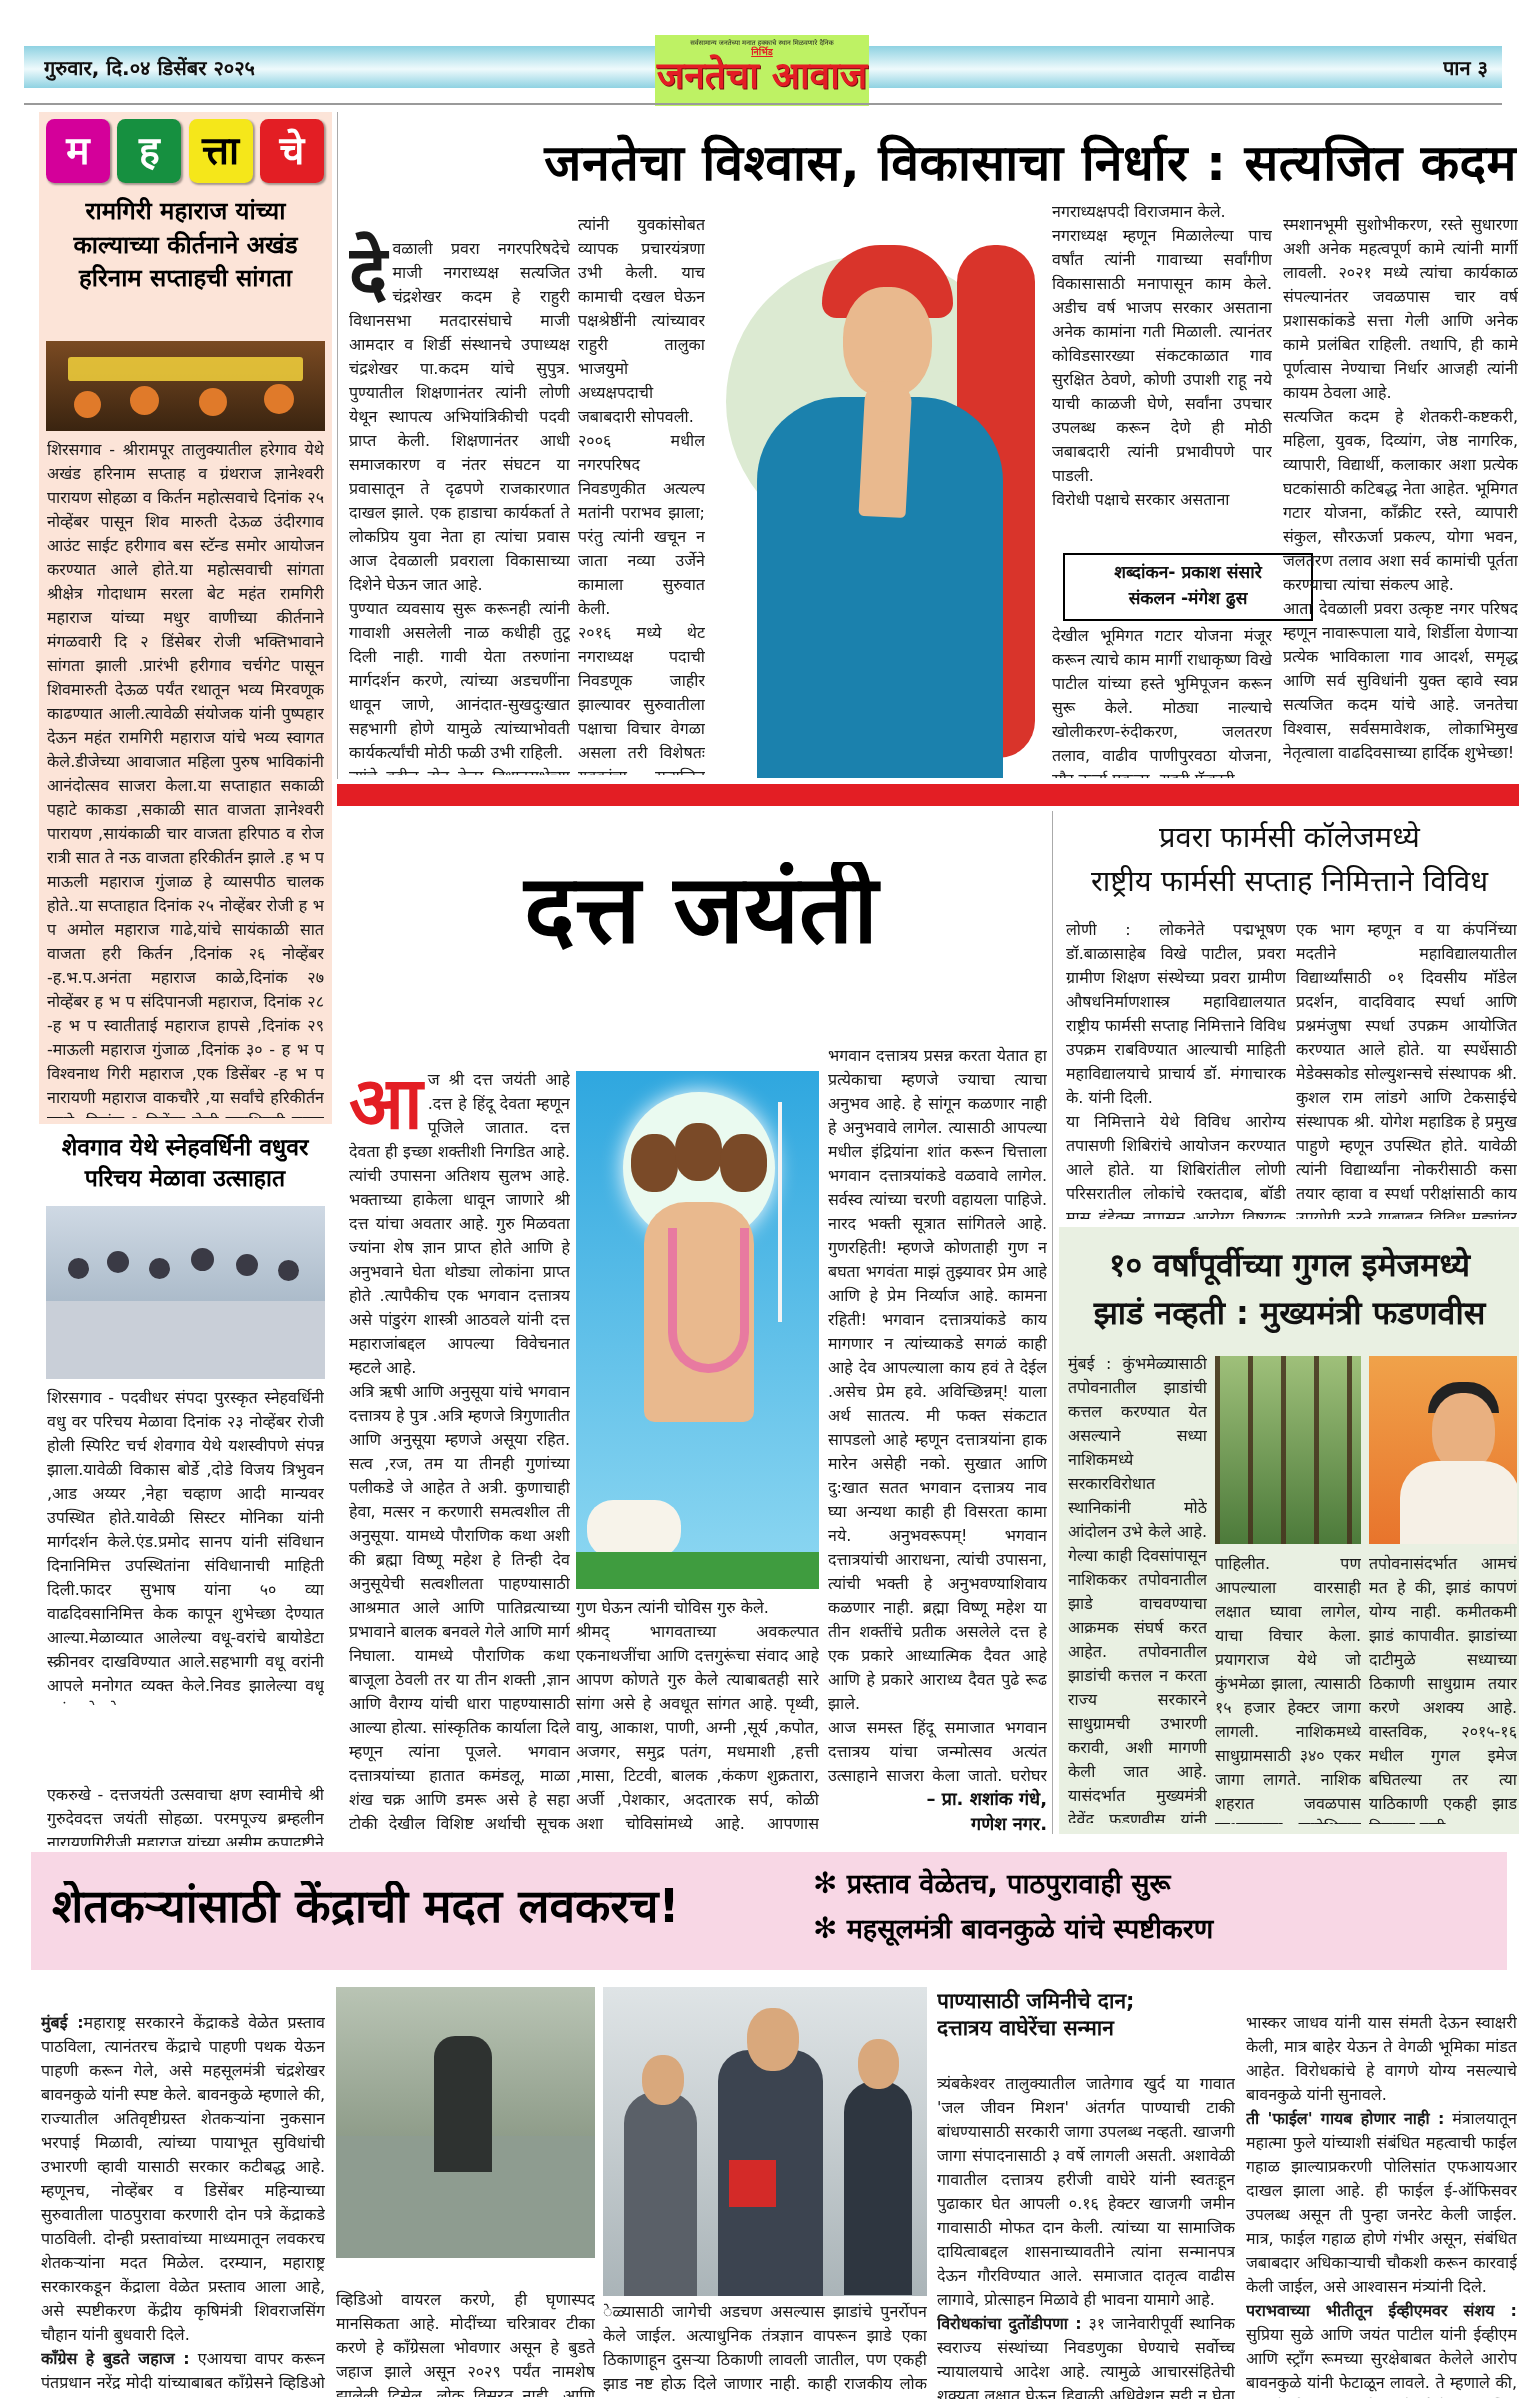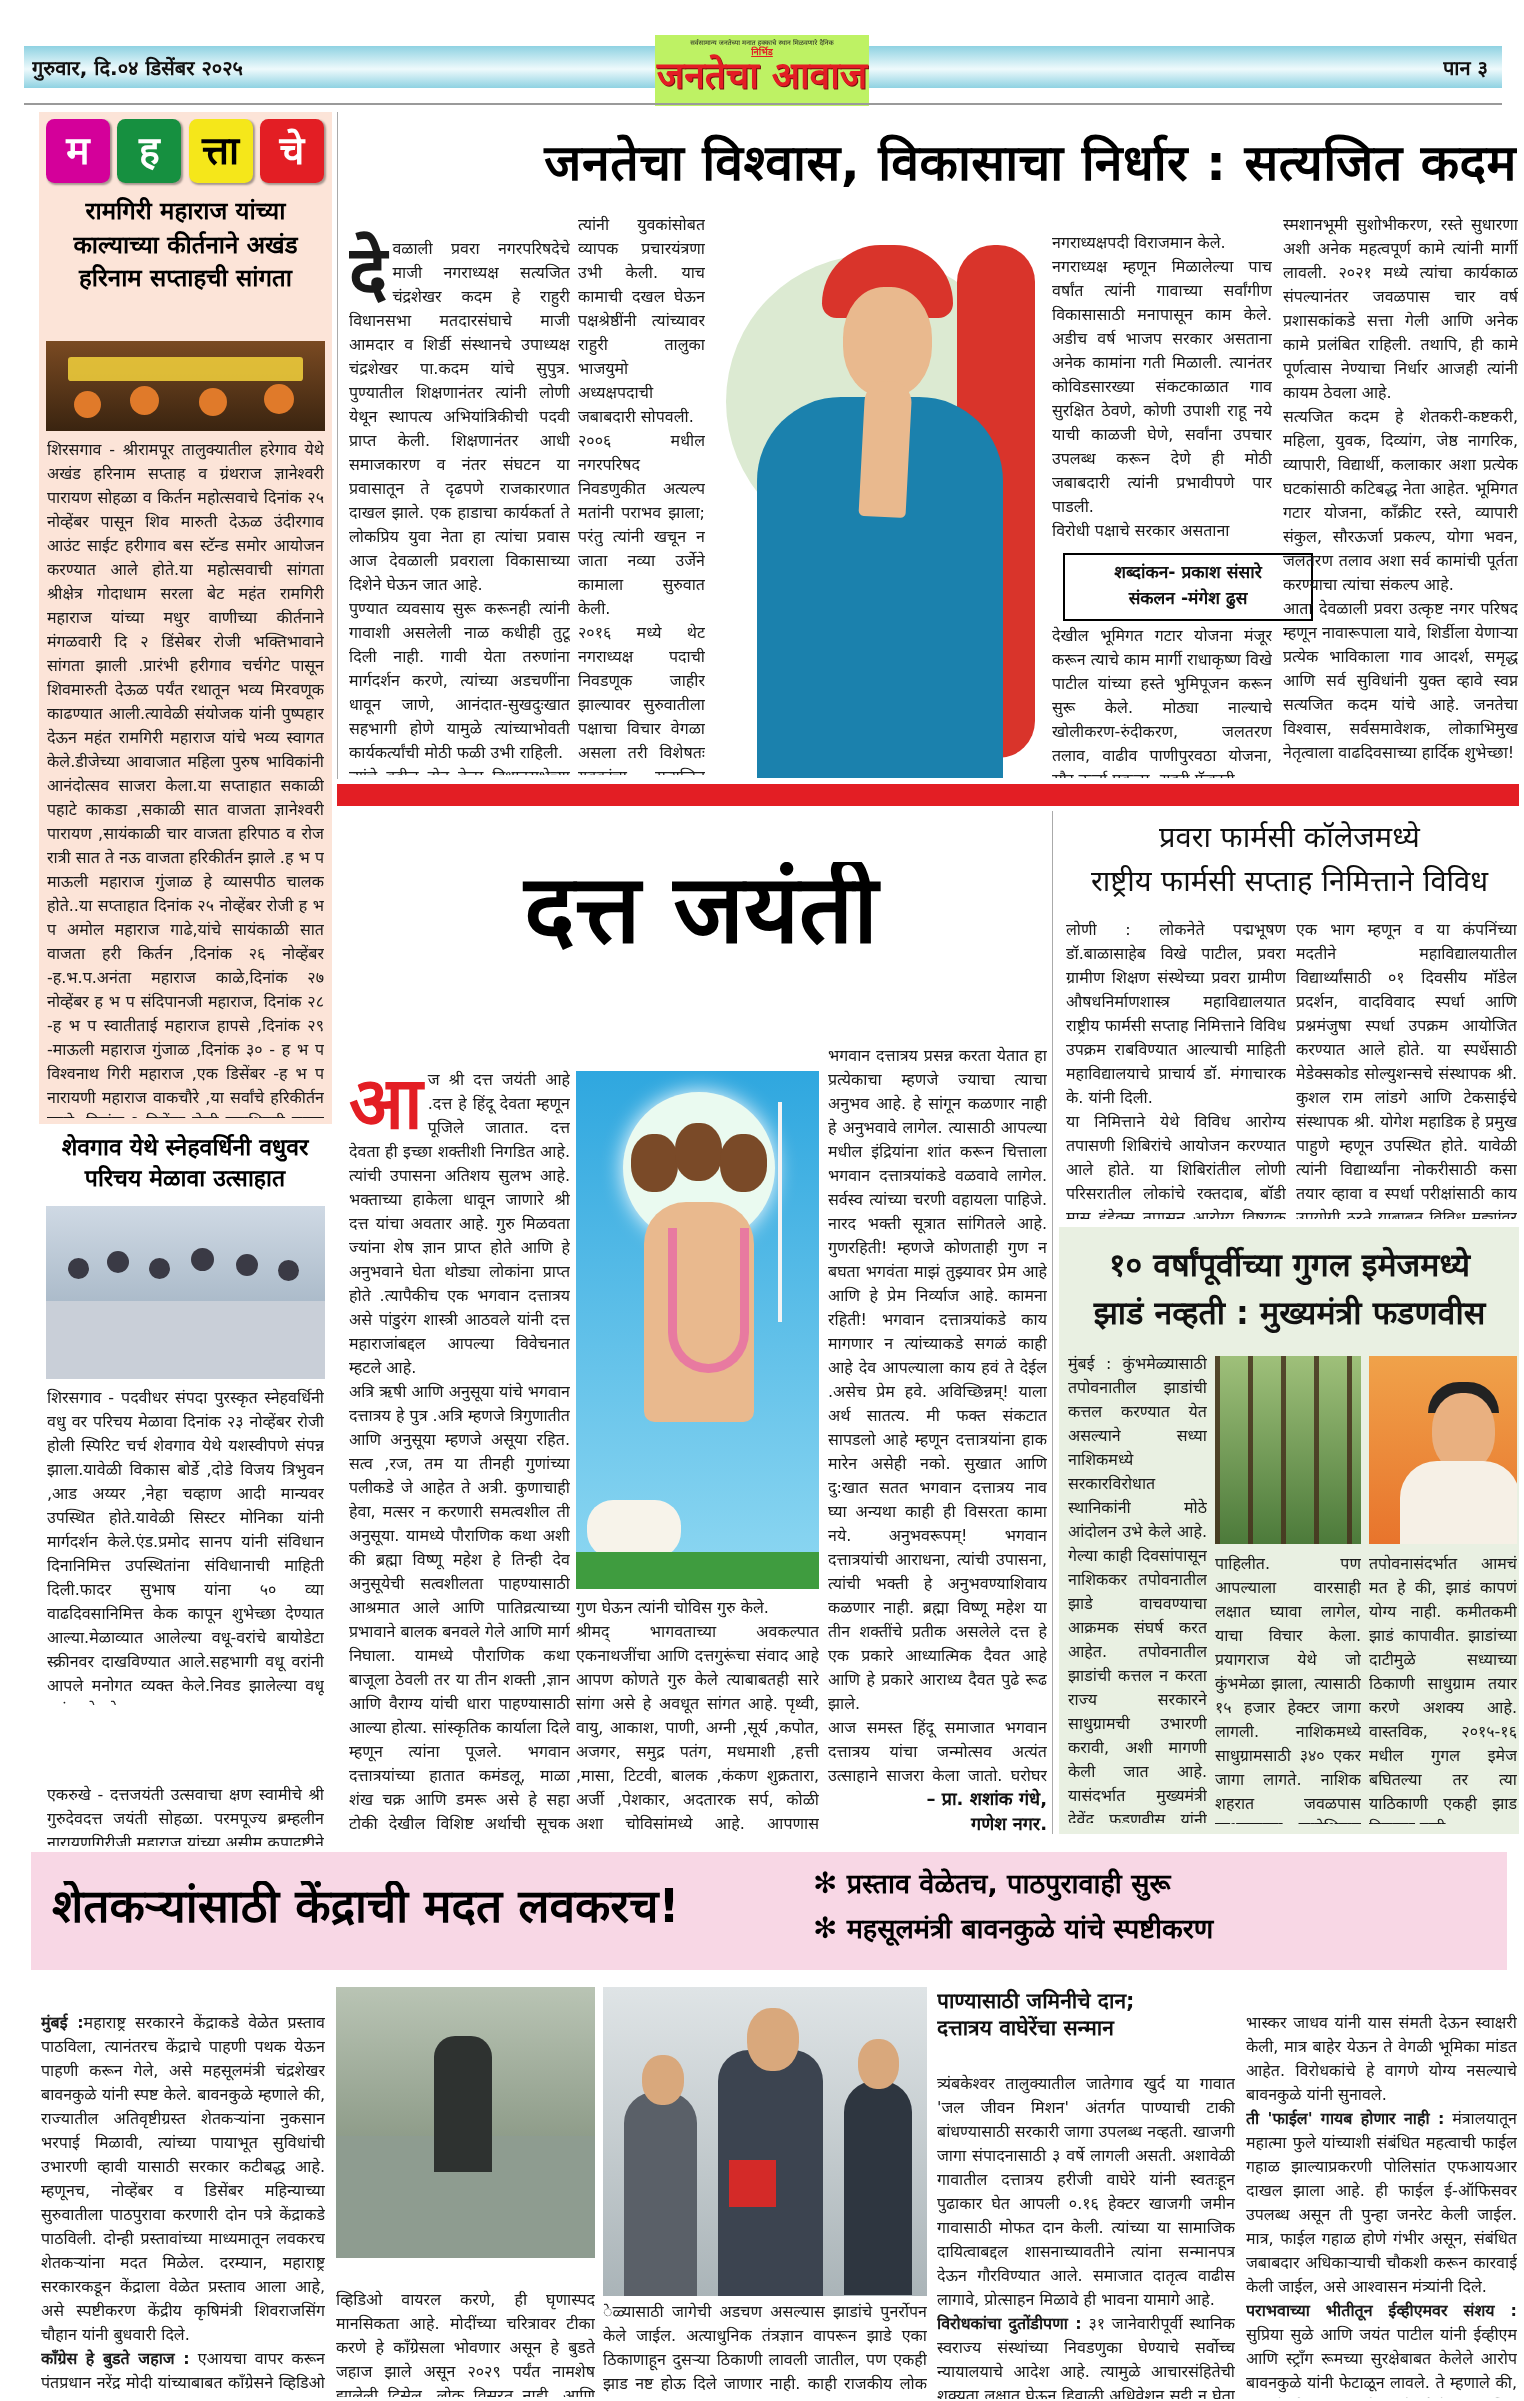--- a/index.html
+++ b/index.html
@@ -4,21 +4,21 @@
 <style>
   html,body{margin:0;padding:0;background:#e8e8e8;}
   .page{position:relative;width:1525px;height:2401px;background:#ffffff;overflow:hidden;
         font-family:"DejaVu Sans","Liberation Sans",sans-serif;color:#111;}
   .abs{position:absolute;overflow:hidden;}
   .body-text{font-size:16px;line-height:1.5;text-align:justify;white-space:pre-line;color:#1a1a1a;}
   .bold{font-weight:bold;}
   
   .header-bar{left:23.5px;right:23.5px;top:46px;height:42px;
       background:linear-gradient(#8fd2e2,#eefafc 55%,#8fd2e2);}
-  .header-date{left:32px;top:54px;font-size:20px;font-weight:bold;}
+  .header-date{left:44px;top:54px;font-size:20px;font-weight:bold;}
   .header-page{right:37px;top:54px;font-size:20px;font-weight:bold;}
   .masthead-box{left:655px;top:35px;width:214px;height:71px;background:#bef264;text-align:center;}
   .masthead-tagline{font-size:6.8px;color:#222;margin-top:3.1px;}
   .masthead-nirbhid{font-size:9.4px;color:#e31e24;font-weight:bold;line-height:1;text-decoration:underline;}
   .masthead-title{font-size:37px;font-weight:bold;color:#e31e24;line-height:1.05;
       text-shadow:1px 1px 0 #7a0c10;}
   .header-rule{left:23.5px;right:23.5px;top:103px;height:1.6px;background:#9a9a9a;}
   
   .vrule{width:1px;background:#aaa;}
   
@@ -150,21 +150,21 @@
 
   <div class="abs ph-leader" style="left:710px;top:224px;width:335px;height:554px;">
     <div class="circle"></div>
     <div class="dupatta"></div>
     <div class="torso"></div>
     <div class="turban"></div>
     <div class="head"></div>
     <div class="hands"></div>
   </div>
 
-  <div class="abs body-text" style="left:1052px;top:231px;width:220px;height:335px;">नगराध्यक्षपदी विराजमान केले.
+  <div class="abs body-text" style="left:1052px;top:200px;width:220px;height:335px;">नगराध्यक्षपदी विराजमान केले.
 नगराध्यक्ष म्हणून मिळालेल्या पाच वर्षांत त्यांनी गावाच्या सर्वांगीण विकासासाठी मनापासून काम केले. अडीच वर्ष भाजप सरकार असताना अनेक कामांना गती मिळाली. त्यानंतर कोविडसारख्या संकटकाळात गाव सुरक्षित ठेवणे, कोणी उपाशी राहू नये याची काळजी घेणे, सर्वांना उपचार उपलब्ध करून देणे ही मोठी जबाबदारी त्यांनी प्रभावीपणे पार पाडली.
 विरोधी पक्षाचे सरकार असताना</div>
 
   <div class="abs byline-box" style="left:1063px;top:553px;width:246px;height:59px;">
     <div>शब्दांकन- प्रकाश संसारे</div>
     <div>संकलन -मंगेश ढुस</div>
   </div>
 
   <div class="abs body-text" style="left:1052px;top:624px;width:220px;height:154px;">देखील भूमिगत गटार योजना मंजूर करून त्याचे काम मार्गी राधाकृष्ण विखे पाटील यांच्या हस्ते भुमिपूजन करून सुरू केले. मोठ्या नाल्याचे खोलीकरण-रुंदीकरण, जलतरण तलाव, वाढीव पाणीपुरवठा योजना, सौर ऊर्जा प्रकल्प, राहुरी फॅक्टरी</div>
 

